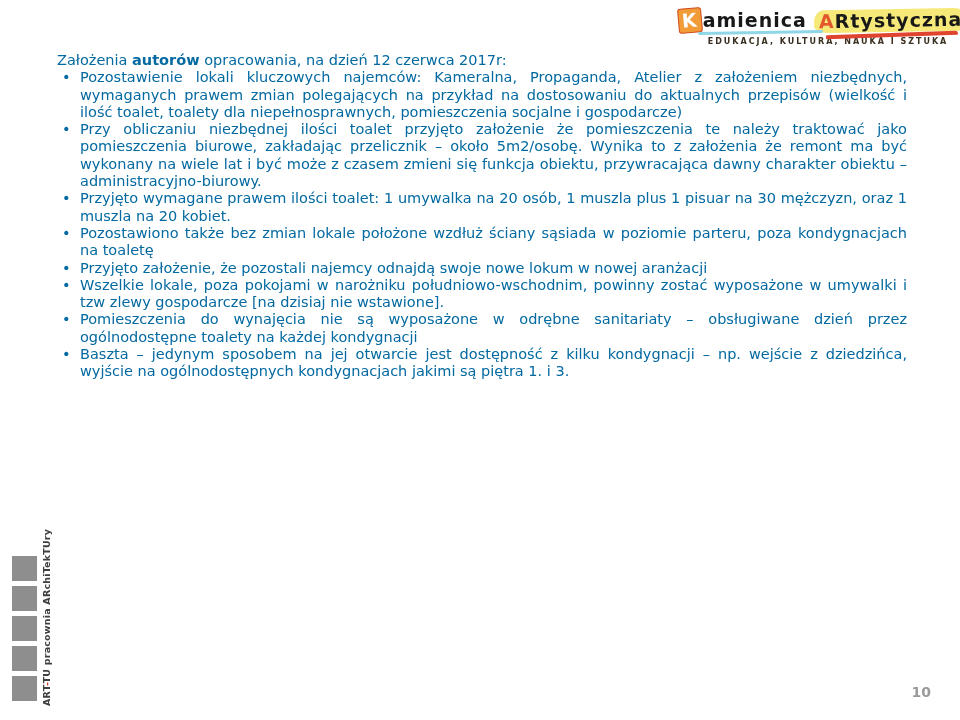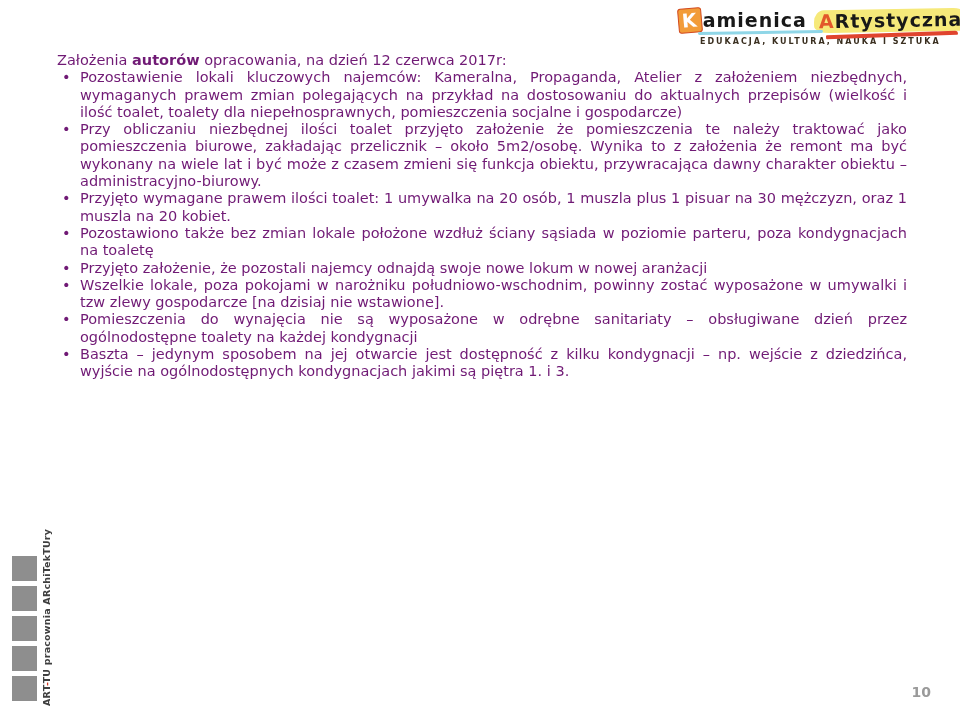--- a/index.html
+++ b/index.html
@@ -41,26 +41,27 @@
   }
   .logo-underline-red {
     position: absolute; left: 148px; top: 25px;
     width: 132px; height: 4px; background: #e0442e;
     transform: rotate(-2deg); z-index: 1; border-radius: 2px 6px 2px 2px;
   }
   .logo-subtitle {
     margin-top: 4px; margin-left: 22px;
     font-size: 8px; font-weight: bold; letter-spacing: 2px;
     color: #3a2f20;
+    text-align: center;
   }
 
   
   .content {
     position: absolute; left: 57px; top: 52px; width: 850px;
-    color: #701a75; font-size: 14.5px; line-height: 17.3px;
+    color: #0369a1; font-size: 14.5px; line-height: 17.3px;
   }
   .heading { margin: 0; }
   ul.bullets { margin: 0; padding: 0; list-style: none; }
   ul.bullets li {
     position: relative; padding-left: 23px; text-align: justify;
   }
   ul.bullets li::before {
     content: "\2022";
     position: absolute; left: 5px; top: 0;
   }

